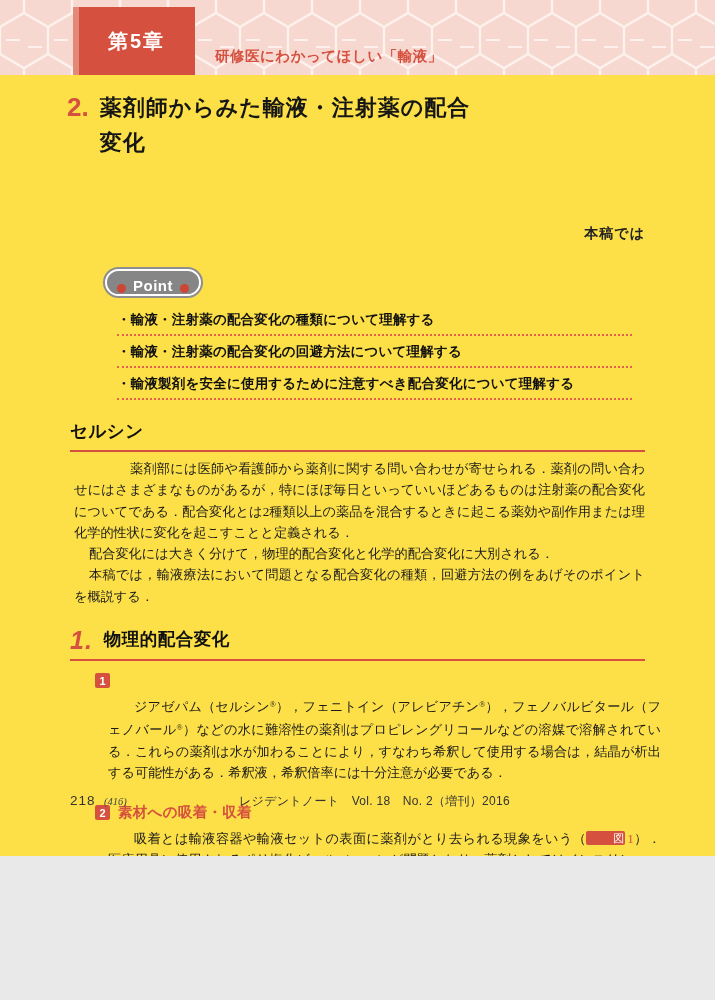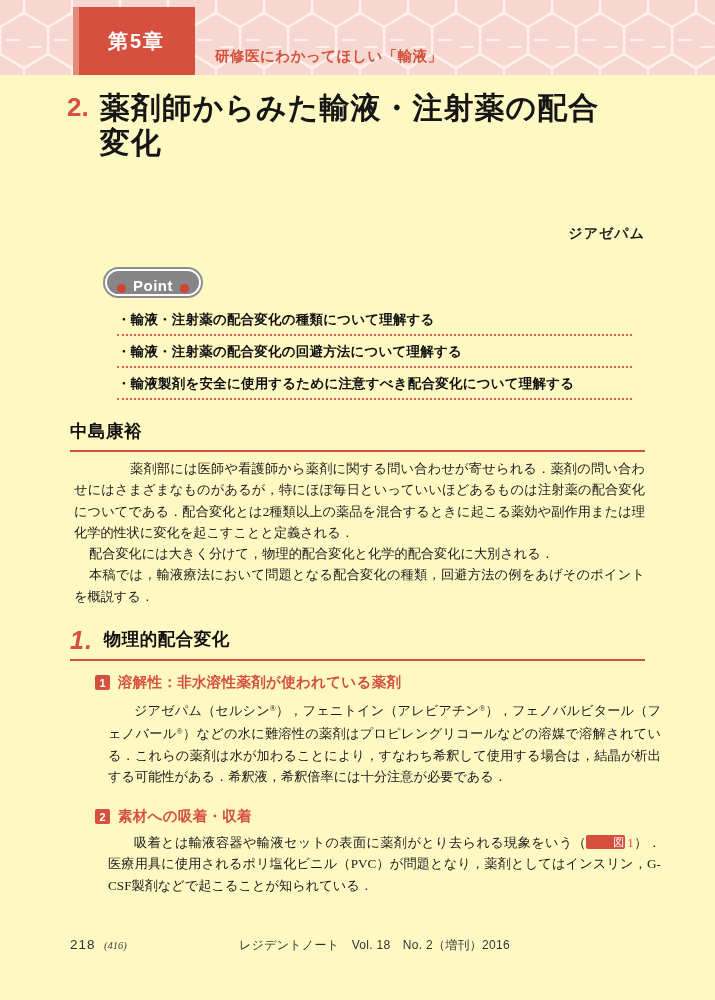--- a/index.html
+++ b/index.html
@@ -1,36 +1,36 @@
 <!DOCTYPE html>
 <html lang="ja"><head>
 <meta charset="utf-8">
 <style>
   html,body{margin:0;padding:0;background:#e9e9e9;}
   .page{
-    position:relative;width:715px;height:1000px;margin:0 auto;background:#fef9c3;
+    position:relative;width:715px;height:856px;margin:0 auto;background:#fde047;
     overflow:hidden;font-family:"Liberation Sans","DejaVu Sans",sans-serif;color:#1a1a1a;
   }
 
   
   .banner{position:absolute;left:0;top:0;width:715px;height:75px;}
   .banner svg{display:block;}
   .chapter-box{
     position:absolute;left:73px;top:7px;width:122px;height:68px;background:#d5503e;
     display:flex;align-items:center;justify-content:center;
   }
   .chapter-box-stripe{position:absolute;left:0;top:0;bottom:0;width:6px;background:#e3olive;}
   .chapter-box-stripe{background:#e28a77;}
   .chapter-box-label{color:#fff;font-size:20px;font-weight:700;letter-spacing:2px;padding-left:5px;}
   .series-title{position:absolute;left:215px;top:47px;color:#d5503e;font-size:14.5px;font-weight:700;letter-spacing:.5px;}
 
   
   .title-row{position:absolute;left:67px;top:90px;display:flex;gap:11px;align-items:flex-start;}
   .title-number{color:#d5503e;font-size:26px;font-weight:800;line-height:35px;}
-  .title-text{margin:0;font-size:30px;font-weight:800;line-height:35px;letter-spacing:1px;color:#161616;}
+  .title-text{margin:0;font-size:22px;font-weight:800;line-height:35px;letter-spacing:1px;color:#161616;}
 
   .author{position:absolute;right:70px;top:225px;font-size:14px;font-weight:600;color:#222;letter-spacing:1px;}
 
   
   .point{position:absolute;left:103px;top:269px;width:532px;}
   .point-badge{
     display:inline-flex;align-items:flex-end;gap:7px;background:#868686;
     border:2px solid #fff;box-shadow:0 0 0 2px #8e8e8e;border-radius:14px;
     padding:1px 10px;height:21px;margin-left:2px;
   }
@@ -106,52 +106,51 @@
       <span class="chapter-box-label">第5章</span>
     </div>
     <div class="series-title">研修医にわかってほしい「輸液」</div>
   </header>
 
   <div class="title-row">
     <span class="title-number">2.</span>
     <h1 class="title-text"><span>薬剤師からみた輸液・注射薬の配合</span><br><span>変化</span></h1>
   </div>
 
-  <div class="author">ジアゼパム</div>
+  <div class="author">本稿では</div>
 
   <section class="point">
     <div class="point-badge">
       <span class="point-dot"></span>
       <span class="point-label">Point</span>
       <span class="point-dot"></span>
     </div>
     <ul class="point-list">
       <li>・輸液・注射薬の配合変化の種類について理解する</li>
       <li>・輸液・注射薬の配合変化の回避方法について理解する</li>
       <li>・輸液製剤を安全に使用するために注意すべき配合変化について理解する</li>
     </ul>
   </section>
 
   <section class="intro">
-    <h2 class="h-rule">中島康裕</h2>
+    <h2 class="h-rule">セルシン</h2>
     <p class="body p-first">薬剤部には医師や看護師から薬剤に関する問い合わせが寄せられる．薬剤の問い合わせにはさまざまなものがあるが，特にほぼ毎日といっていいほどあるものは注射薬の配合変化についてである．配合変化とは2種類以上の薬品を混合するときに起こる薬効や副作用または理化学的性状に変化を起こすことと定義される．</p>
     <p class="body p-ind">配合変化には大きく分けて，物理的配合変化と化学的配合変化に大別される．</p>
     <p class="body p-ind">本稿では，輸液療法において問題となる配合変化の種類，回避方法の例をあげそのポイントを概説する．</p>
   </section>
 
   <section class="sec1">
     <div class="sec-head">
       <span class="sec-num">1.</span>
       <h2 class="sec-title">物理的配合変化</h2>
     </div>
 
     <div class="subsec1">
       <div class="subhead">
         <span class="marker">1</span>
-        <span class="subhead-text">溶解性：非水溶性薬剤が使われている薬剤</span>
       </div>
       <p class="body sub-body"><span>ジアゼパム（セルシン</span><sup class="reg">®</sup><span>），フェニトイン（アレビアチン</span><sup class="reg">®</sup><span>），フェノバルビタール（フェノバール</span><sup class="reg">®</sup><span>）などの水に難溶性の薬剤はプロピレングリコールなどの溶媒で溶解されている．これらの薬剤は水が加わることにより，すなわち希釈して使用する場合は，結晶が析出する可能性がある．希釈液，希釈倍率には十分注意が必要である．</span></p>
     </div>
 
     <div class="subsec2">
       <div class="subhead">
         <span class="marker">2</span>
         <span class="subhead-text">素材への吸着・収着</span>
       </div>
       <p class="body sub-body"><span>吸着とは輸液容器や輸液セットの表面に薬剤がとり去られる現象をいう（</span><span class="figref"><span class="figbox">図</span><span class="fignum">1</span></span><span>）．医療用具に使用されるポリ塩化ビニル（PVC）が問題となり，薬剤としてはインスリン，G-CSF製剤などで起こることが知られている．</span></p>

